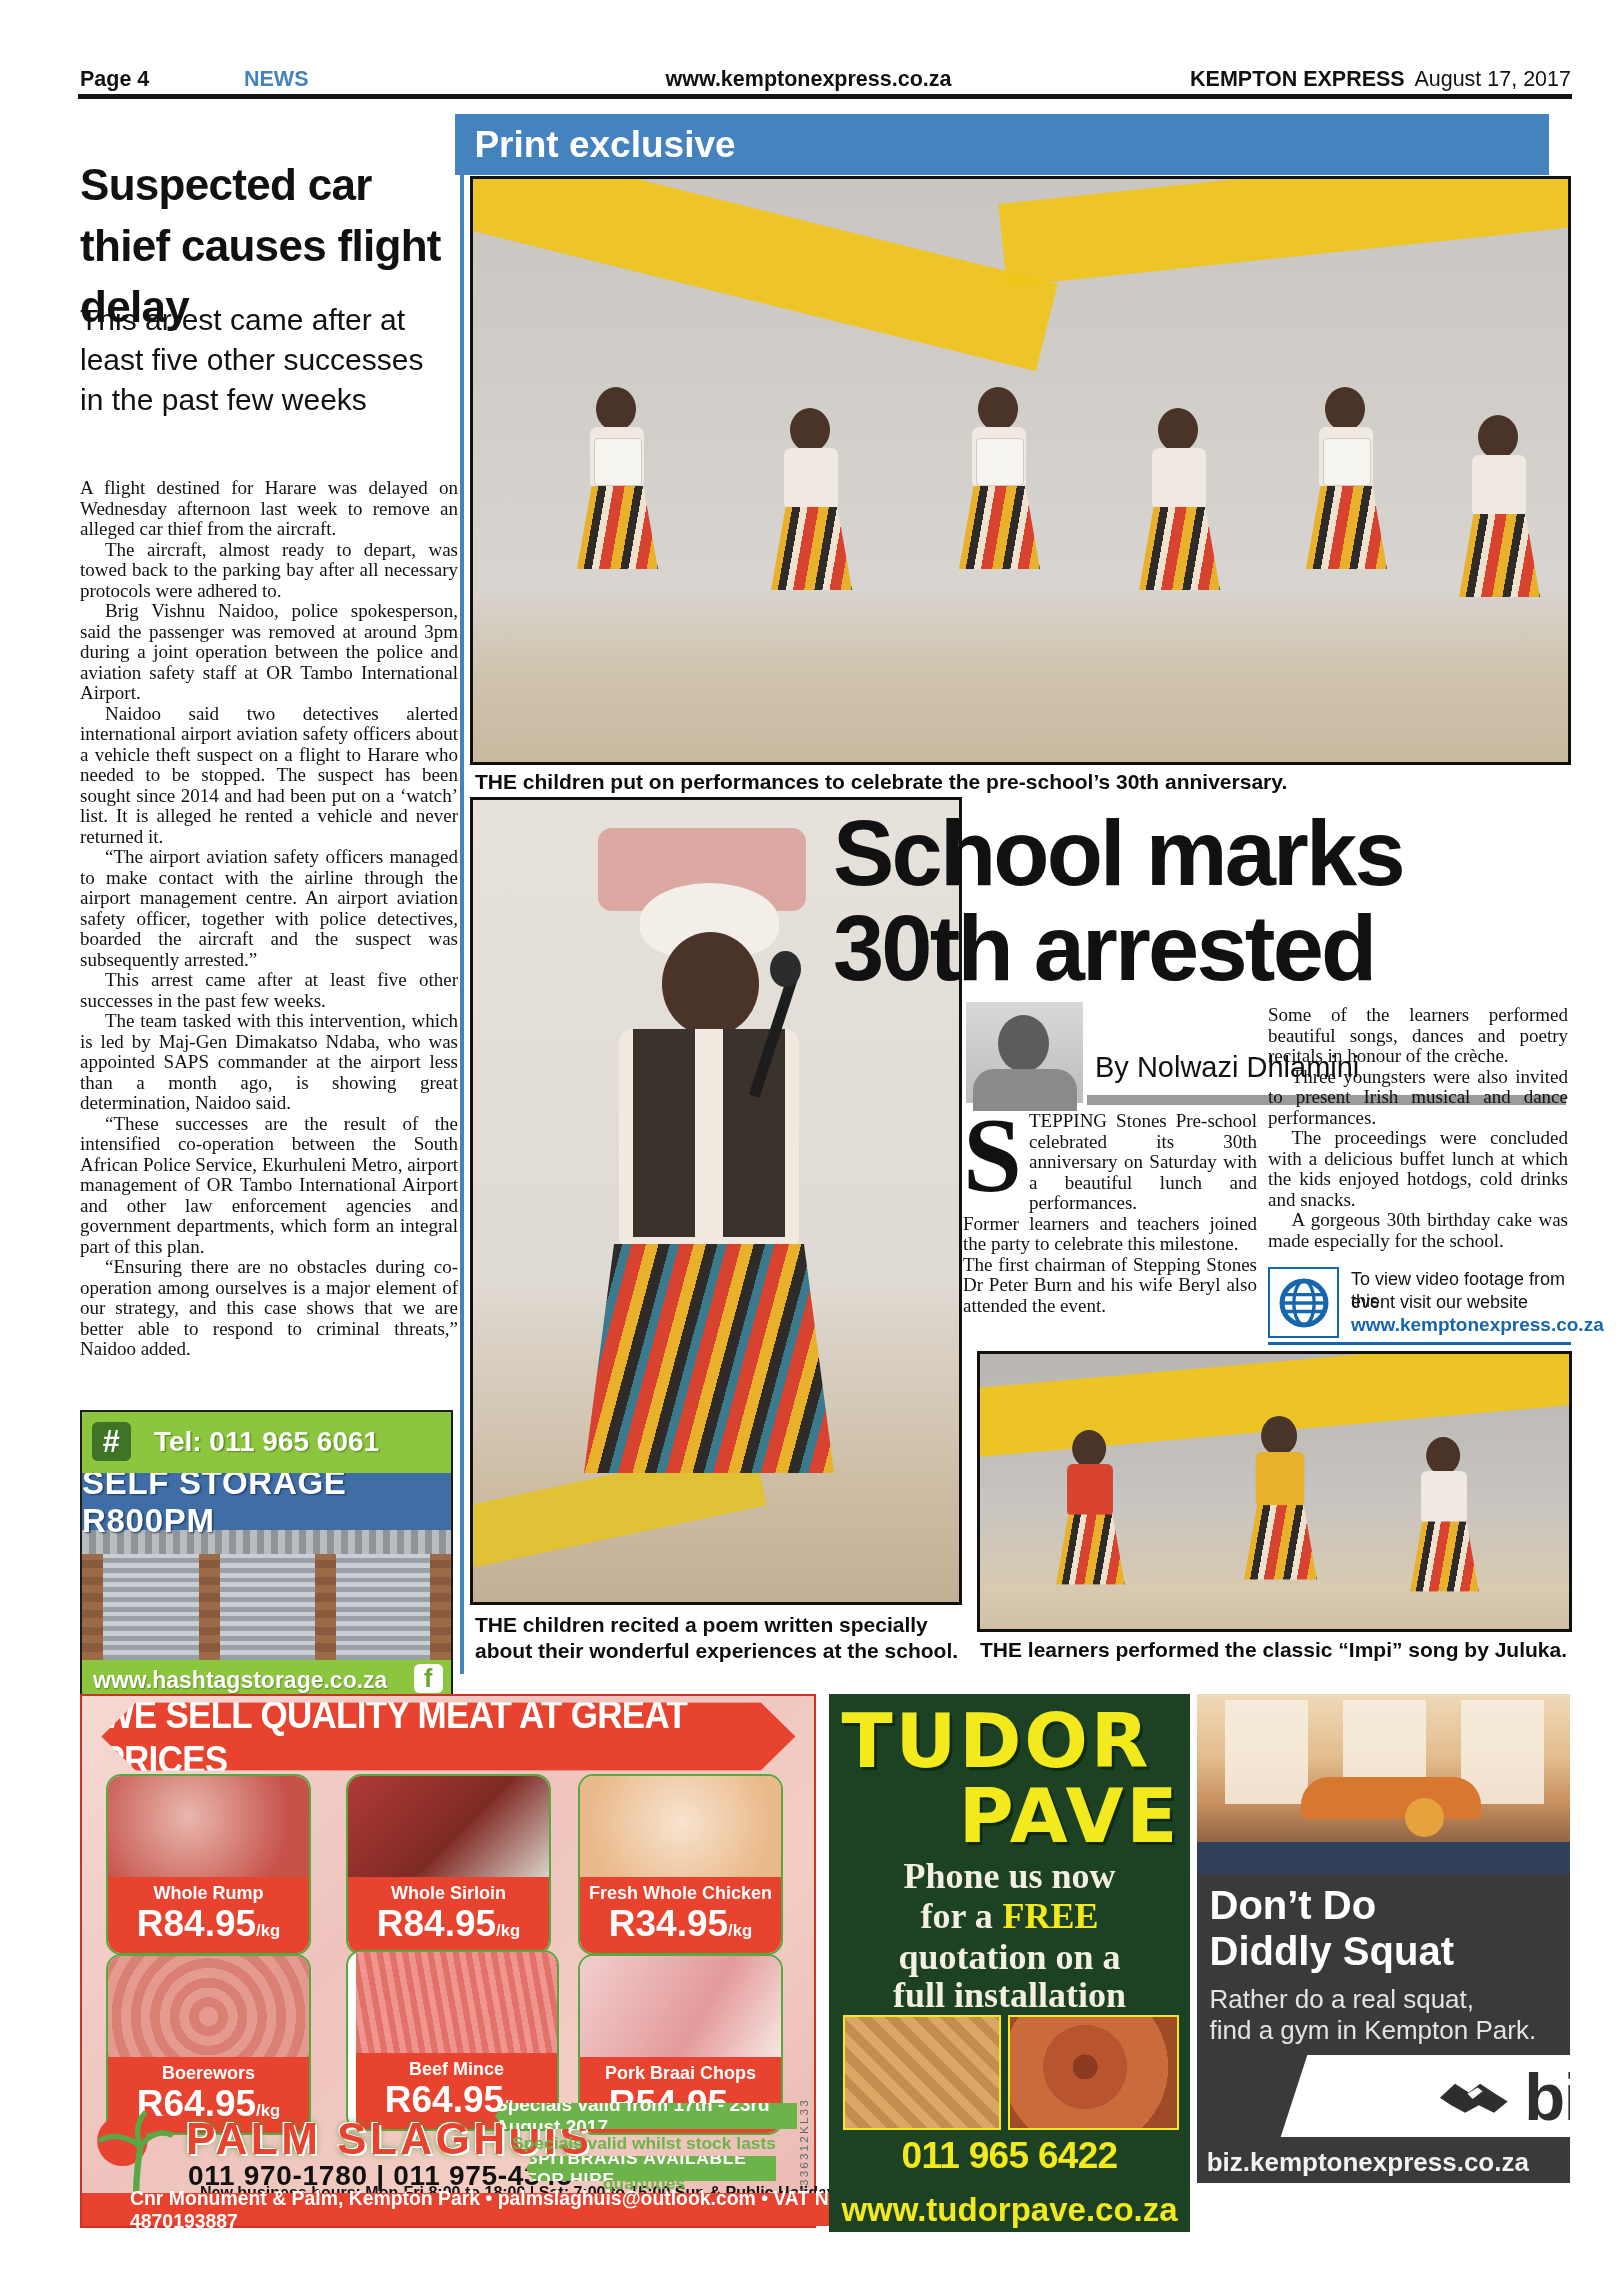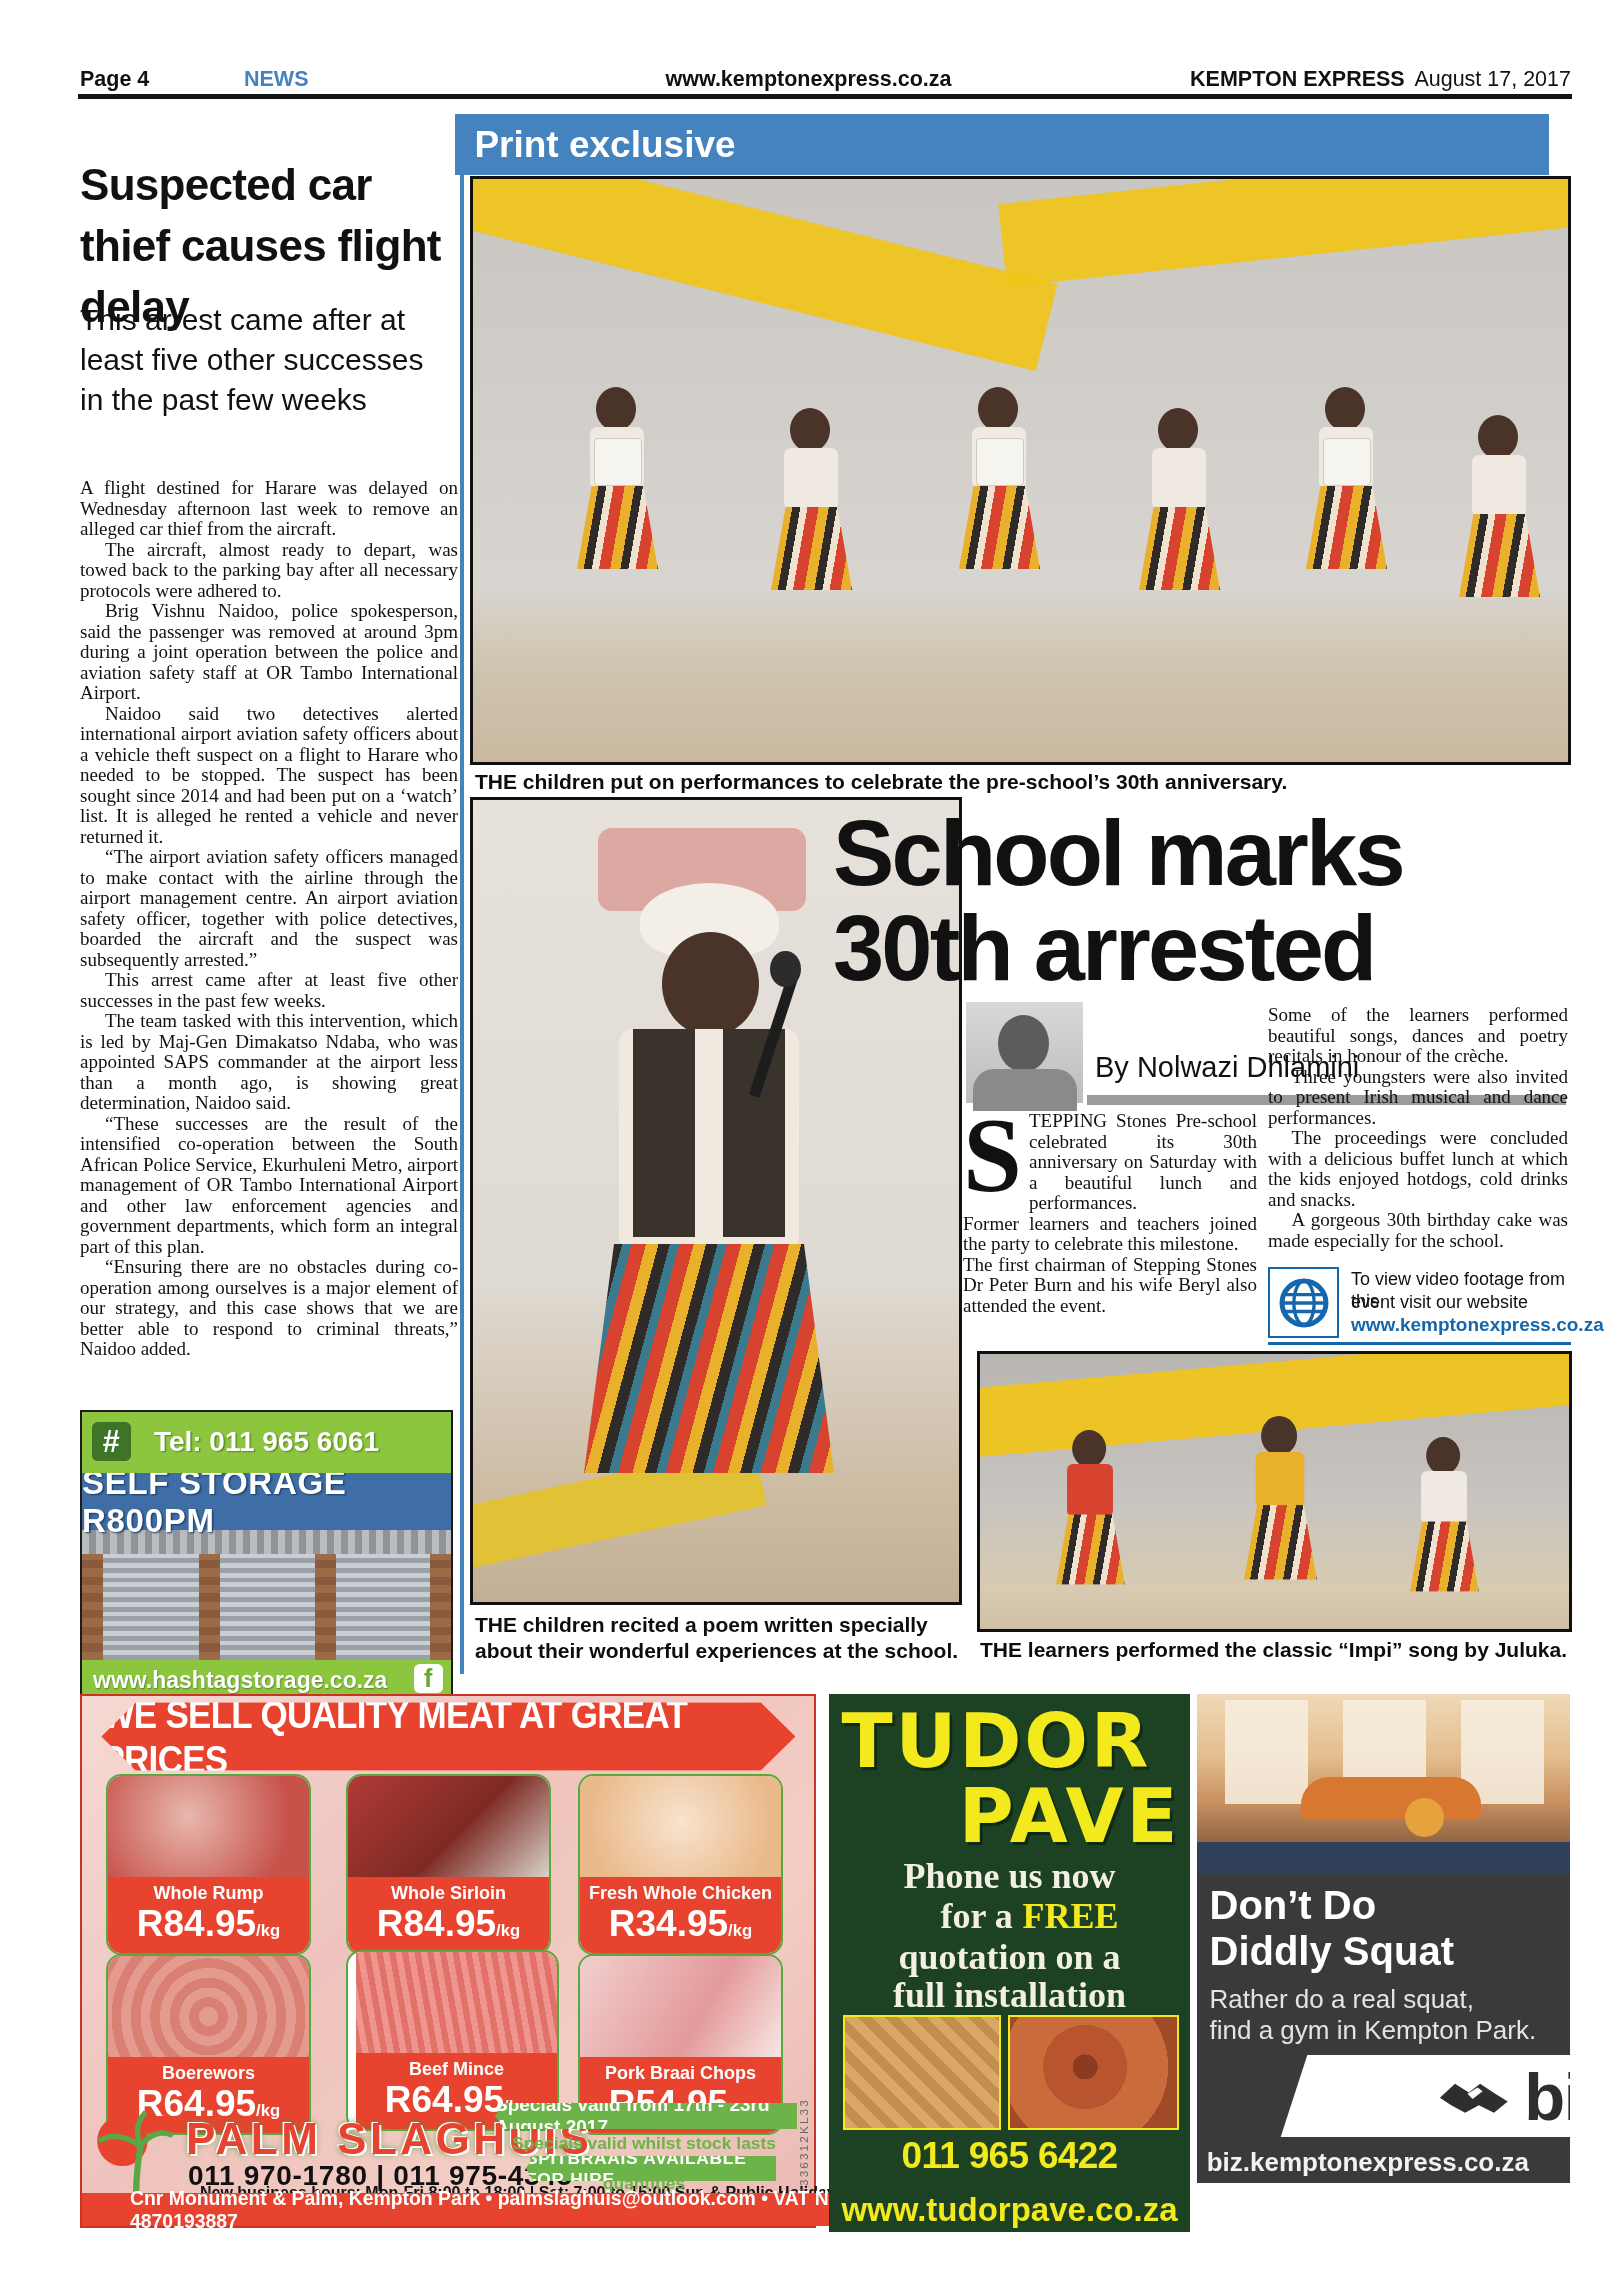--- a/index.html
+++ b/index.html
@@ -352,21 +352,21 @@
     <div class="abs gribbon" id="meat-ribbon2" style="left:444px;top:458px;width:250px;height:25px;top:460px;">SPITBRAAIS AVAILABLE FOR HIRE</div>
     <div class="abs" id="meat-code" style="left:715px;top:410px;height:90px;">P336312KL33</div>
 
     <div class="abs" id="meat-footer" style="left:0;top:497px;width:732px;height:33px;padding-left:48px;">Cnr Monument &amp; Palm, Kempton Park • palmslaghuis@outlook.com • VAT NR 4870193887</div>
   </div>
 
   <div class="abs" id="ad-tudor" style="left:829px;top:1694px;width:361px;height:538px;">
     <div class="abs tudor-name" style="left:12.5px;top:2.8px;">TUDOR</div>
     <div class="abs tudor-line" style="top:161px;">Phone us now</div>
     <div class="abs tudor-name" style="right:9.7px;top:78px;">PAVE</div>
-    <div class="abs tudor-line" style="top:201px;padding-left:20px;">
+    <div class="abs tudor-line" style="top:201px;">
       <span>for a</span><span class="tudor-free">FREE</span>
     </div>
     <div class="abs tudor-line" style="top:242px;">quotation on a</div>
     <div class="abs tudor-line" style="top:280px;">full  installation</div>
     <div class="tphoto" style="left:14px;top:321px;width:154px;height:111px;background:repeating-linear-gradient(45deg,#d9a864 0 9.7px,#c28d4e 9.7px 19.4px);"></div>
     <div class="tphoto" style="left:179px;top:321px;width:167px;height:111px;background:radial-gradient(circle at 45% 45%,#8c3a20 0 12.5px,#b8552e 12.5px 42px,#c96b3a 42px 83px,#a14a28 75%);"></div>
     <div class="abs" id="tudor-phone" style="top:441px;">011 965 6422</div>
     <div class="abs" id="tudor-web" style="top:497px;">www.tudorpave.co.za</div>
   </div>
 

